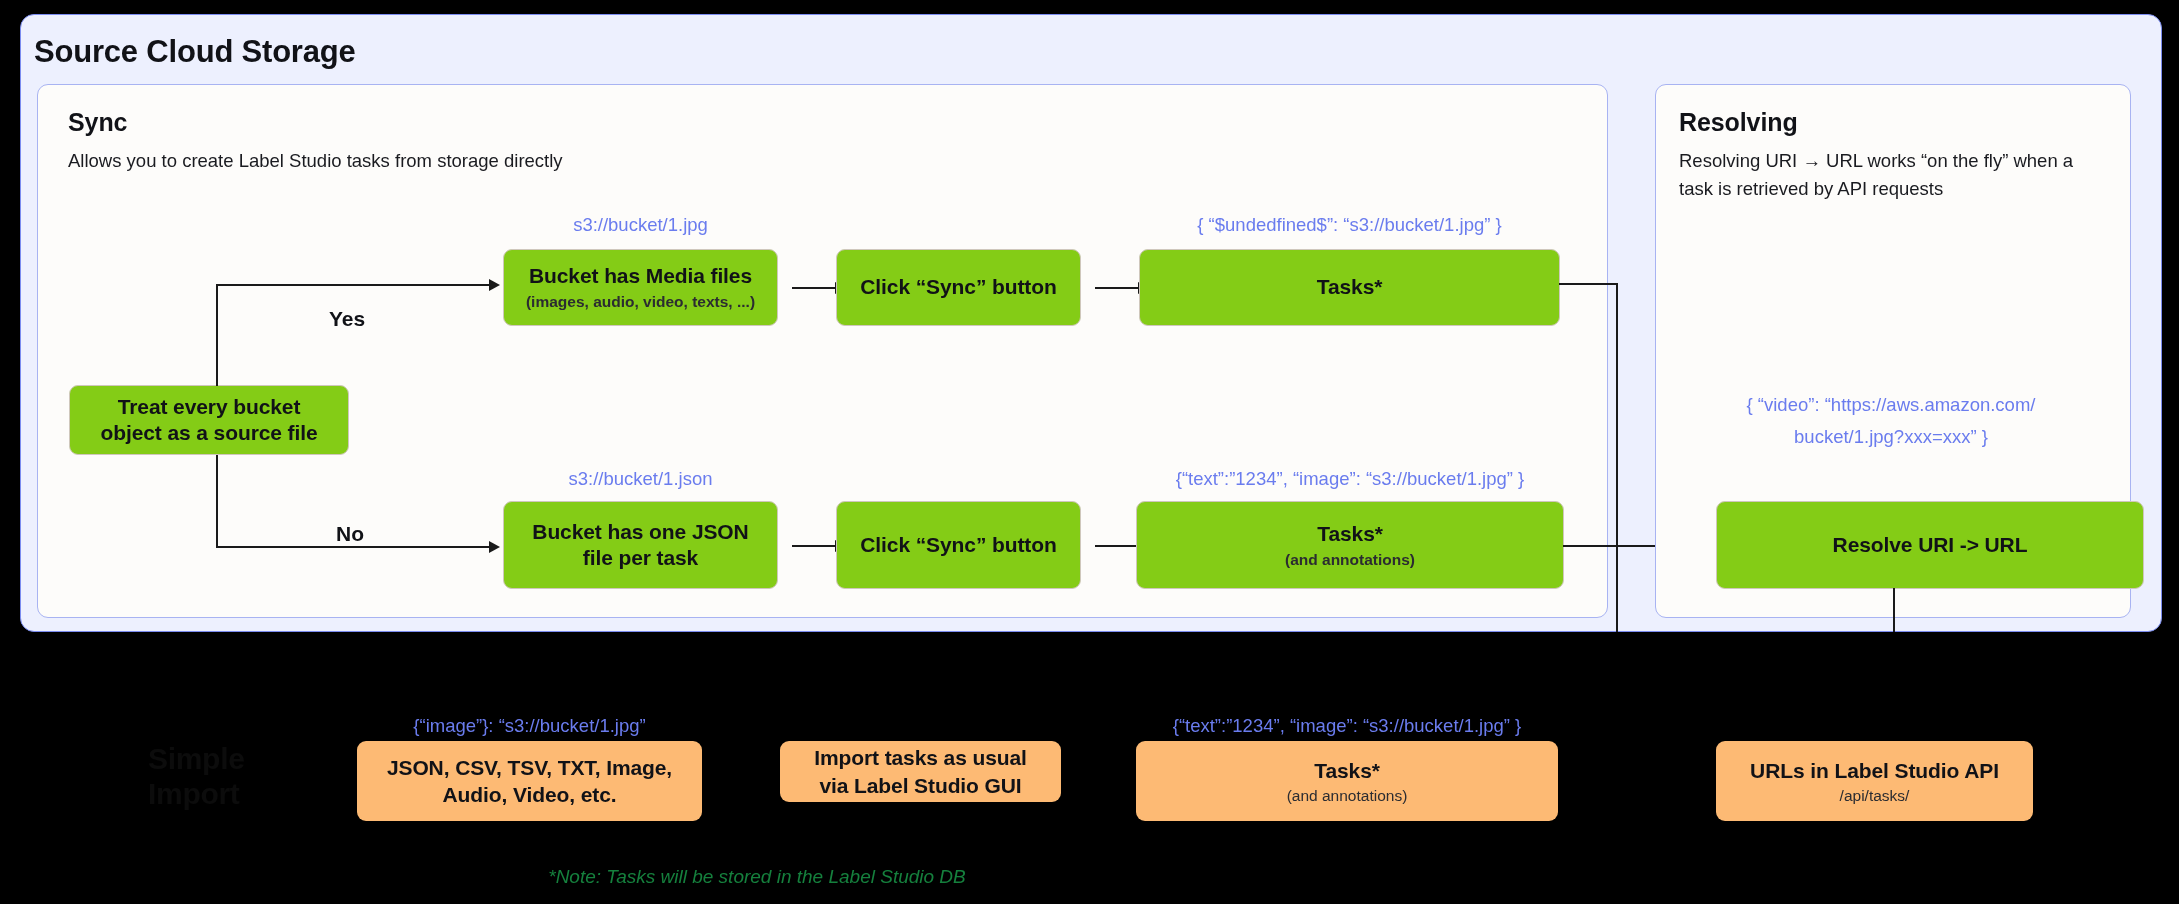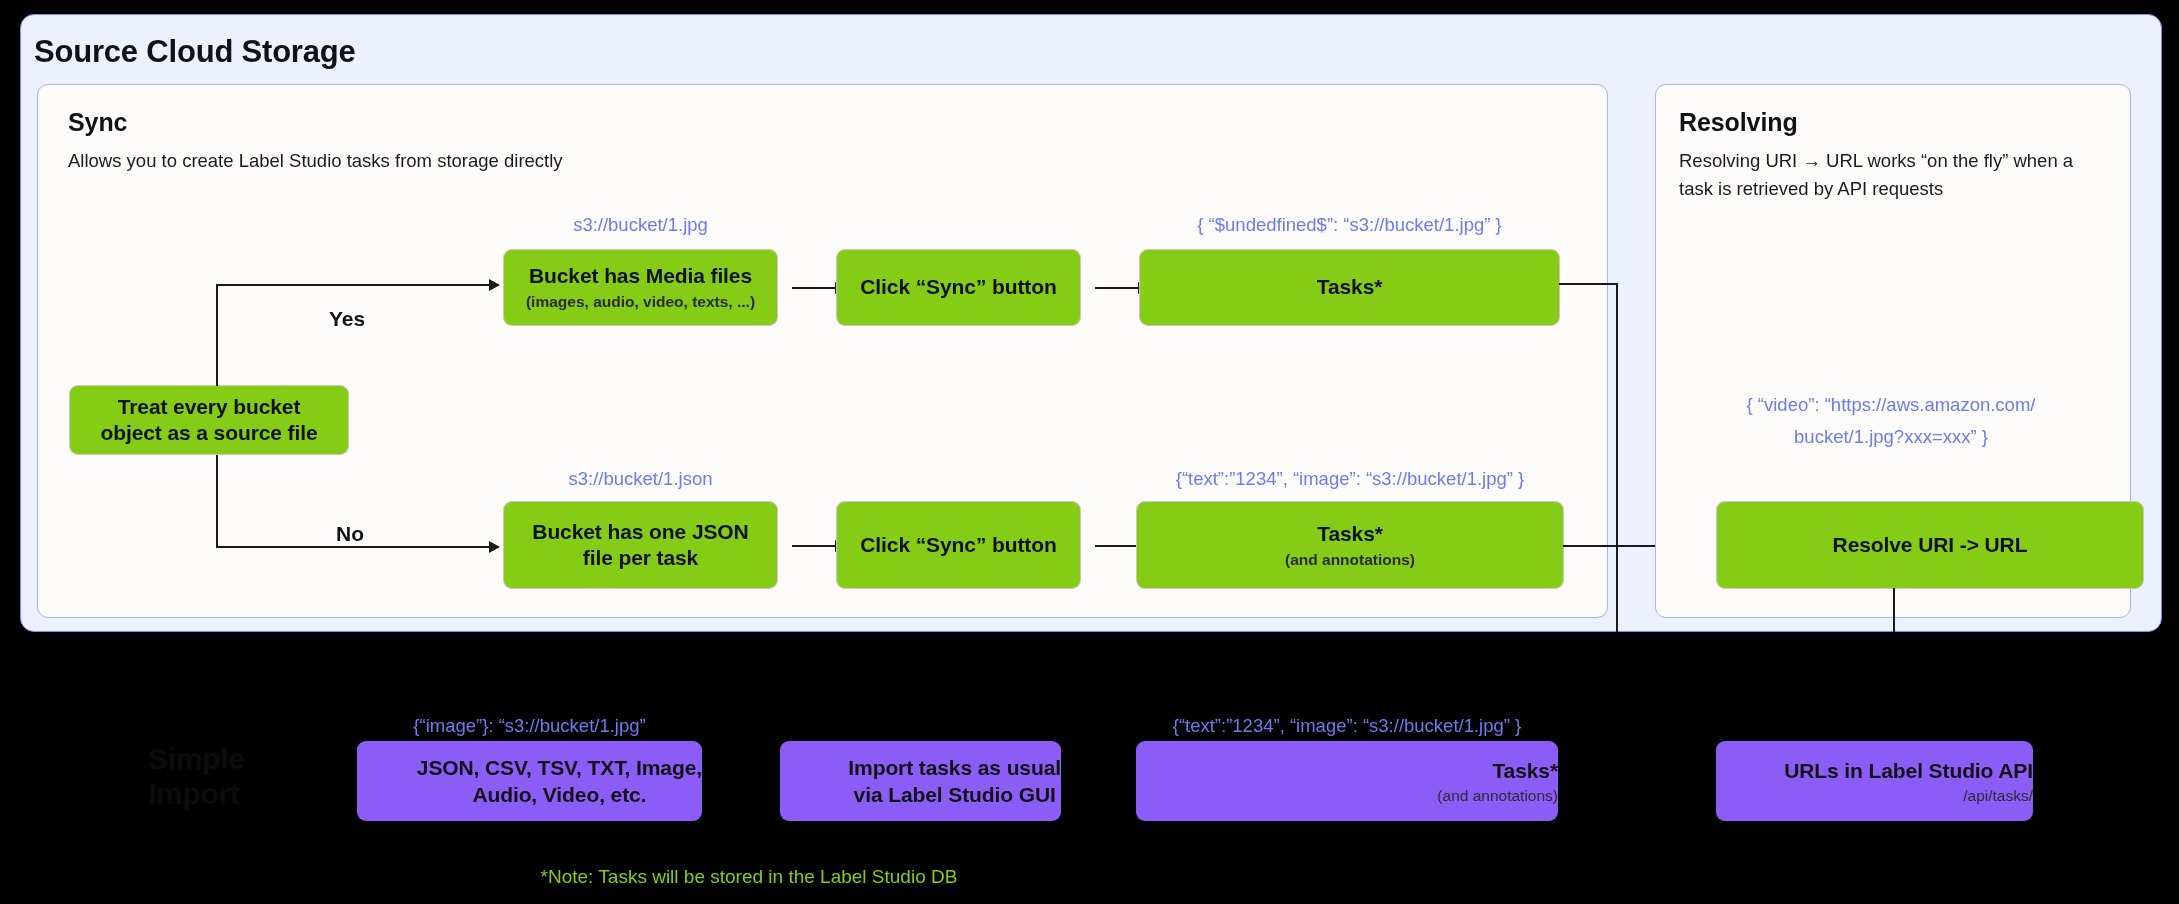--- a/index.html
+++ b/index.html
@@ -56,24 +56,24 @@
     font-size: 21px; font-weight: 700; color: #111217; line-height: 1.25;
     letter-spacing: -0.1px;
   }
   .fbox .t2 {
     font-size: 15.5px; font-weight: 700; color: #2B2C31; margin-top: 4px;
     line-height: 1.2;
   }
 
   
   .bbox {
-    background: #8b5cf6;
+    background: #fdba74;
     border-radius: 9px;
     display: flex; flex-direction: column;
-    align-items: flex-end; justify-content: center;
+    align-items: center; justify-content: center;
     text-align: center;
   }
   .bbox .t1 {
     font-size: 21px; font-weight: 700; color: #111217; line-height: 1.3;
     letter-spacing: -0.1px;
   }
   .bbox .t2 {
     font-size: 15.5px; font-weight: 400; color: #2B2C31; margin-top: 3px;
   }
 
@@ -100,24 +100,24 @@
 
   
   #watermark {
     left: 148px; top: 742px; width: 190px;
     font-size: 30px; font-weight: 700; color: #0C0C0C;
     line-height: 1.15; letter-spacing: -0.3px;
   }
 
   
   #footnote {
-    left: 0; top: 866px; width: 1498px;
+    left: 8px; top: 866px; width: 1498px;
     text-align: center;
-    font-size: 19px; font-weight: 400;
-    color: #84cc16;
+    font-size: 19px; font-style: italic; font-weight: 400;
+    color: #15803d;
   }
 </style>
 </head>
 <body>
 
 <div class="abs" id="outer-panel"></div>
 
 <div class="abs" id="outer-title">Source Cloud Storage</div>
 
 <div class="abs inner-panel" id="sync-panel"></div>
@@ -211,21 +211,21 @@
   <span style="white-space:pre-line;">Simple
 Import</span>
 </div>
 
 <div class="abs blue-note" style="left:357px; top:714px; width:345px;">{“image”}: “s3://bucket/1.jpg”</div>
 <div class="abs bbox" style="left:357px; top:741px; width:345px; height:80px;">
   <div class="t1" style="white-space:pre-line;">JSON, CSV, TSV, TXT, Image,
 Audio, Video, etc.</div>
 </div>
 
-<div class="abs bbox" style="left:780px; top:741px; width:281px; height:80px;">
+<div class="abs bbox" style="left:780px; top:741px; width:281px; height:61px;">
   <div class="t1" style="white-space:pre-line;">Import tasks as usual
 via Label Studio GUI</div>
 </div>
 
 <div class="abs blue-note" style="left:1133px; top:714px; width:428px;">{“text”:”1234”,  “image”: “s3://bucket/1.jpg” }</div>
 <div class="abs bbox" style="left:1136px; top:741px; width:422px; height:80px;">
   <div class="t1">Tasks*</div>
   <div class="t2">(and annotations)</div>
 </div>
 

